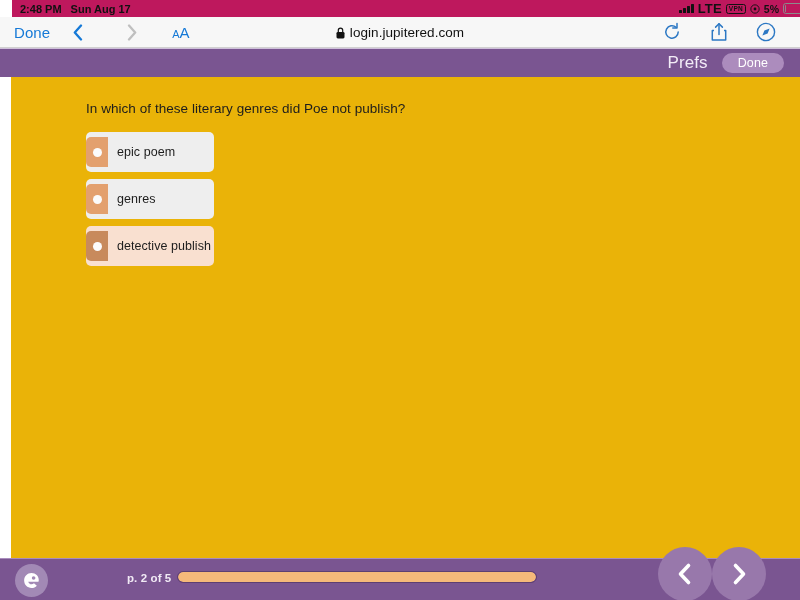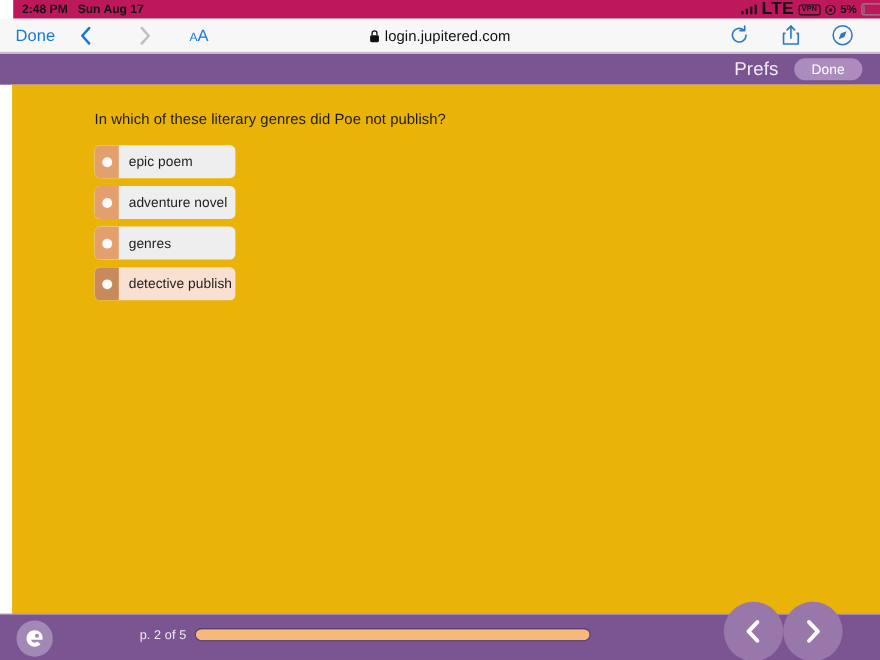--- a/index.html
+++ b/index.html
@@ -22,21 +22,21 @@
   .sb-right {
     margin-left:auto; display:flex; align-items:center; gap:4px;
     padding-right:7px;
   }
   .sig-bars { display:flex; align-items:flex-end; gap:1.5px; height:9px; }
   .sig-bars i { display:block; width:2.5px; background:#111; border-radius:.5px; }
   .sig-bars i:nth-child(1){height:3.5px;}
   .sig-bars i:nth-child(2){height:5.5px;}
   .sig-bars i:nth-child(3){height:7.5px;}
   .sig-bars i:nth-child(4){height:9px;}
-  .lte { font-size:16px; font-weight:bold; letter-spacing:.2px; }
+  .lte { font-size:13px; font-weight:bold; letter-spacing:.2px; }
   .vpn {
     font-size:6.5px; font-weight:bold; color:#111;
     border:1.2px solid #111; border-radius:2.5px;
     padding:0px 2px; line-height:8px; letter-spacing:.2px;
   }
   .loc-icon { width:10px; height:10px; position:relative; }
   .loc-icon svg { display:block; }
   .batt-pct { font-size:10.5px; font-weight:bold; }
   .batt {
     width:22px; height:10.5px; border:1.2px solid #8b8b8b;
@@ -104,21 +104,21 @@
   
   .body-area {
     position:absolute; top:77px; left:11px; width:800px; height:481px; background:#eab308;
   }
   .question {
     position:absolute; left:75px; top:24px;
     font-size:13.5px; color:#1d1d1d; letter-spacing:.05px;
   }
   .options { position:absolute; left:75px; top:55px; }
   .opt {
-    position:relative; width:128px; height:30px; margin-bottom:7px;
+    position:relative; width:128px; height:40px; margin-bottom:7px;
     display:flex; align-items:center;
     border-radius:5px; overflow:hidden;
     background:#eeeeee;
   }
   .opt .tab {
     width:22px; height:30px; flex:0 0 22px;
     background:#e3a06e;
     display:flex; align-items:center; justify-content:center;
     border-radius:5px 0 0 5px;
   }
@@ -136,21 +136,21 @@
     background:#7a5591; border-top:1px solid #a98cbd;
   }
   .logo {
     position:absolute; left:15px; top:5px; width:33px; height:33px;
     border-radius:50%; background:#a289b5;
     display:flex; align-items:center; justify-content:center;
   }
   .logo svg { display:block; }
   .page-label {
     position:absolute; left:127px; top:13px;
-    font-size:11.5px; color:#f1eaf5; letter-spacing:.1px;
+    font-size:11.5px; color:#f1eaf5; letter-spacing:.1px;font-weight:bold;
   }
   .progress-track {
     position:absolute; left:177px; top:571px;
     width:360px; height:12px;
     border:1.4px solid #5d3f72; border-radius:7px;
     background:#6e4a85; overflow:hidden;
   }
   .progress-fill {
     height:100%; background:#f5b97a; border-radius:6px;
   }
@@ -257,26 +257,20 @@
 
     <div class="options">
 
       <div class="opt">
         <span class="tab">
           <span class="dot"></span>
         </span>
         <span class="olabel">epic poem</span>
       </div>
 
-      <div class="opt">
-        <span class="tab">
-          <span class="dot"></span>
-        </span>
-        <span class="olabel">adventure novel</span>
-      </div>
 
       <div class="opt">
         <span class="tab">
           <span class="dot"></span>
         </span>
         <span class="olabel">genres</span>
       </div>
 
       <div class="opt selected">
         <span class="tab">

